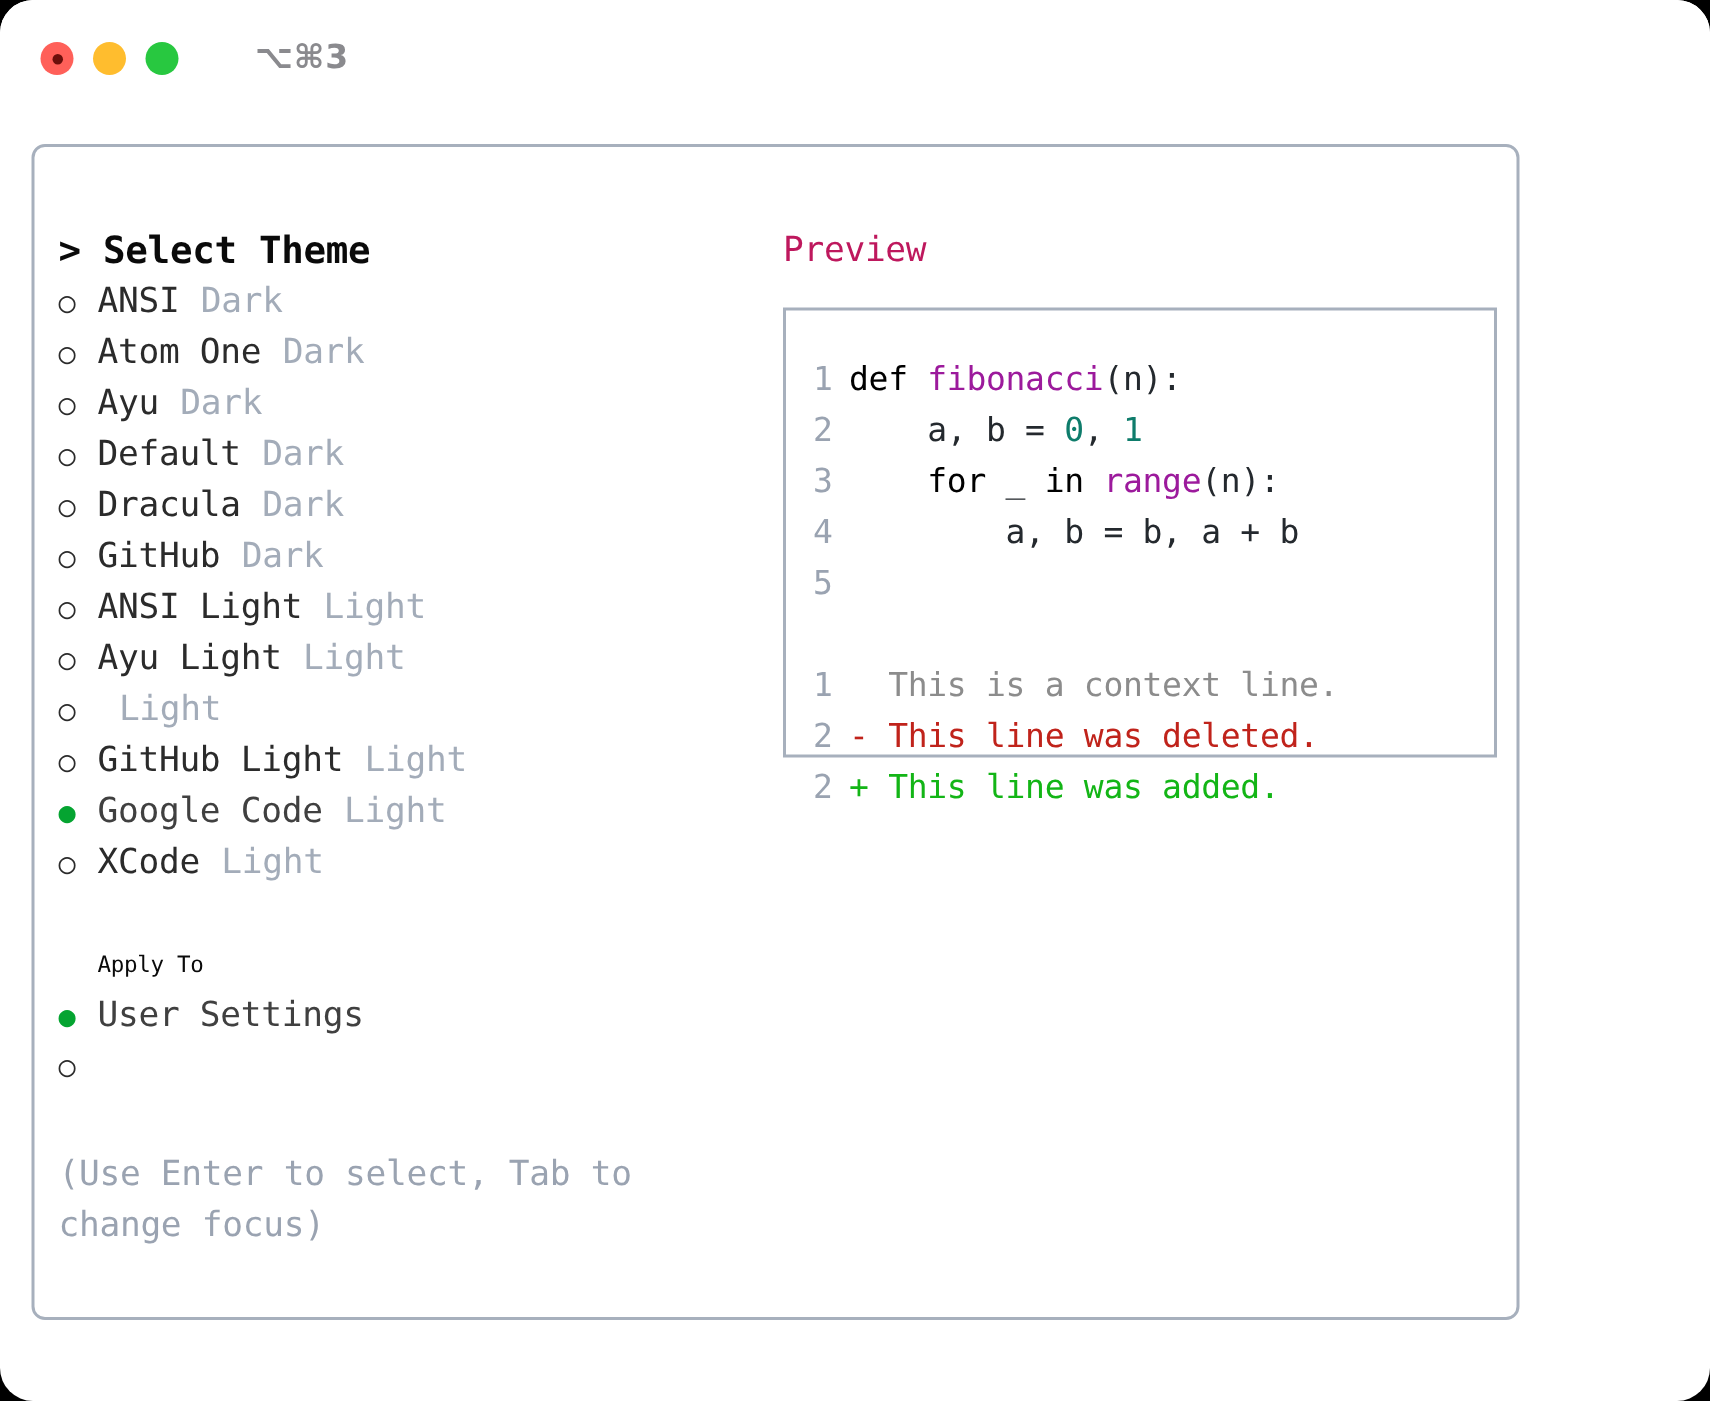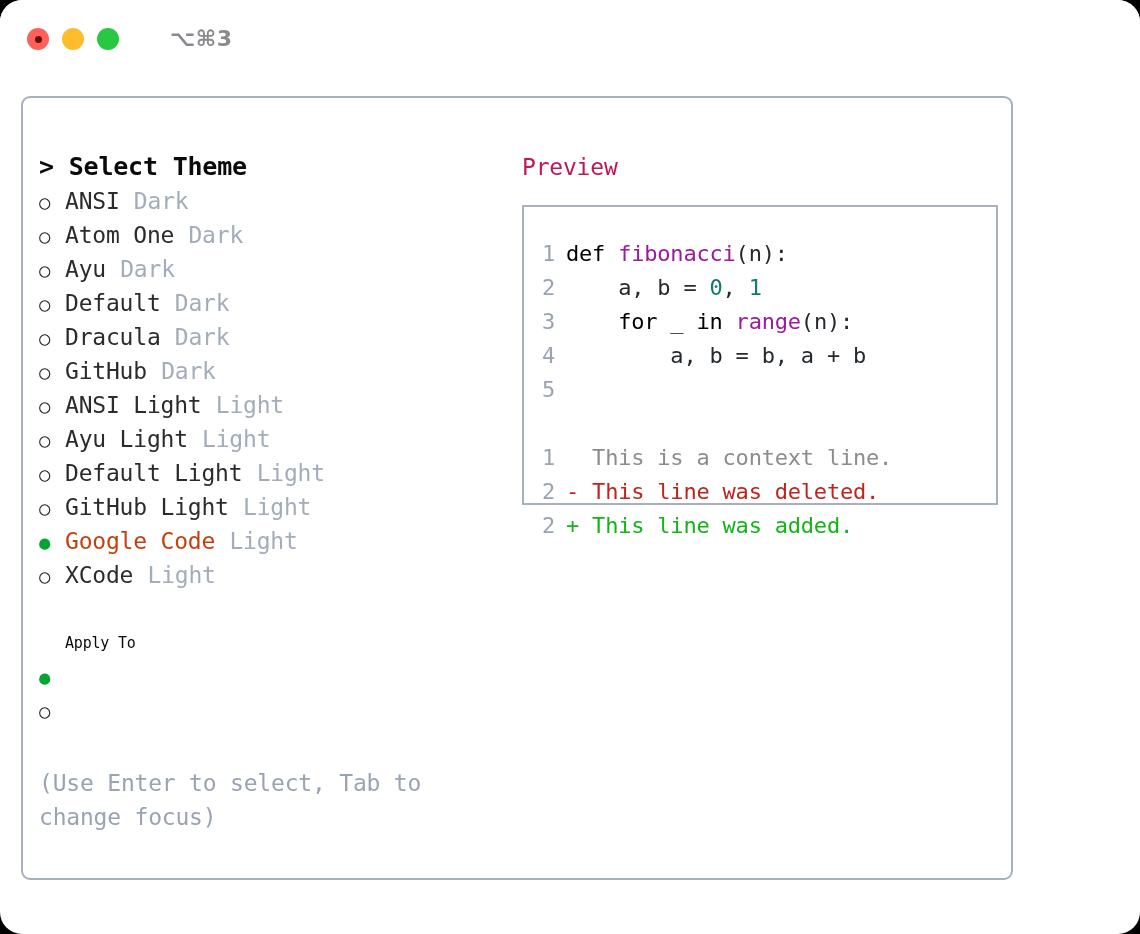--- a/index.html
+++ b/index.html
@@ -117,21 +117,21 @@
   .marker {
     display: inline-block;
     width: 26px;
     flex: 0 0 26px;
     font-size: 19px;
     line-height: 34px;
     color: #2B2B2B;
   }
   .marker.on { color: #05A431; }
   .opt-label { color: #2B2B2B; }
-  .opt-row.sel .opt-label { color: #c2410c; }
+  .opt-row.sel .opt-label { color: #404040; }
   .opt-kind {
     color: #A3ACB9;
     padding-left: 0.62em;
   }
 
   .spacer-row { height: 34px; }
 
   .group-title {
     font-size: 15px;
     color: #0A0A0A;
@@ -228,32 +228,32 @@
 
         <div id="theme-list">
             <div class="opt-row"><span class="marker">○</span><span class="opt-label">ANSI</span><span class="opt-kind">Dark</span></div>
             <div class="opt-row"><span class="marker">○</span><span class="opt-label">Atom One</span><span class="opt-kind">Dark</span></div>
             <div class="opt-row"><span class="marker">○</span><span class="opt-label">Ayu</span><span class="opt-kind">Dark</span></div>
             <div class="opt-row"><span class="marker">○</span><span class="opt-label">Default</span><span class="opt-kind">Dark</span></div>
             <div class="opt-row"><span class="marker">○</span><span class="opt-label">Dracula</span><span class="opt-kind">Dark</span></div>
             <div class="opt-row"><span class="marker">○</span><span class="opt-label">GitHub</span><span class="opt-kind">Dark</span></div>
             <div class="opt-row"><span class="marker">○</span><span class="opt-label">ANSI Light</span><span class="opt-kind">Light</span></div>
             <div class="opt-row"><span class="marker">○</span><span class="opt-label">Ayu Light</span><span class="opt-kind">Light</span></div>
-            <div class="opt-row"><span class="marker">○</span><span class="opt-label">Default Light</span><span class="opt-kind">Light</span></div>
+            <div class="opt-row"><span class="marker">○</span><span class="opt-kind">Light</span></div>
             <div class="opt-row"><span class="marker">○</span><span class="opt-label">GitHub Light</span><span class="opt-kind">Light</span></div>
             <div class="opt-row sel"><span class="marker on">●</span><span class="opt-label">Google Code</span><span class="opt-kind">Light</span></div>
             <div class="opt-row"><span class="marker">○</span><span class="opt-label">XCode</span><span class="opt-kind">Light</span></div>
           </div>
 
         <div class="spacer-row"></div>
 
         <div class="group-title">Apply To</div>
 
         <div id="apply-list">
-            <div class="opt-row sel"><span class="marker on">●</span></div>
+            <div class="opt-row sel"><span class="marker on">●</span><span class="opt-label">User Settings</span></div>
             <div class="opt-row"><span class="marker">○</span></div>
           </div>
 
         <div id="hint">(Use Enter to select, Tab to change focus)</div>
       </div>
 
       <div id="right-col">
         <div id="preview-title">Preview</div>
 
         <div id="preview-box">

